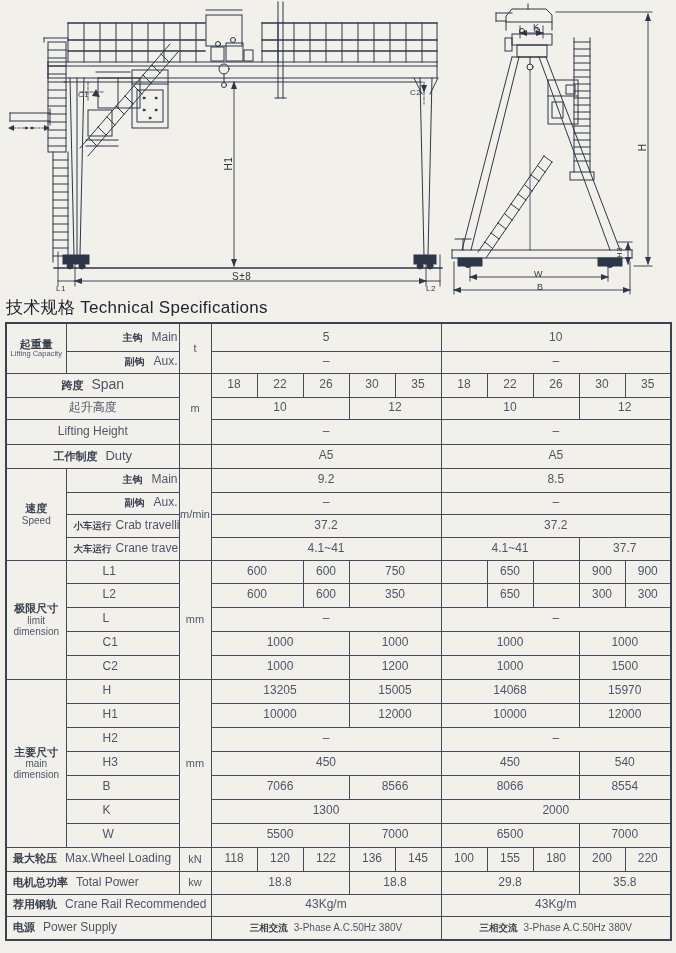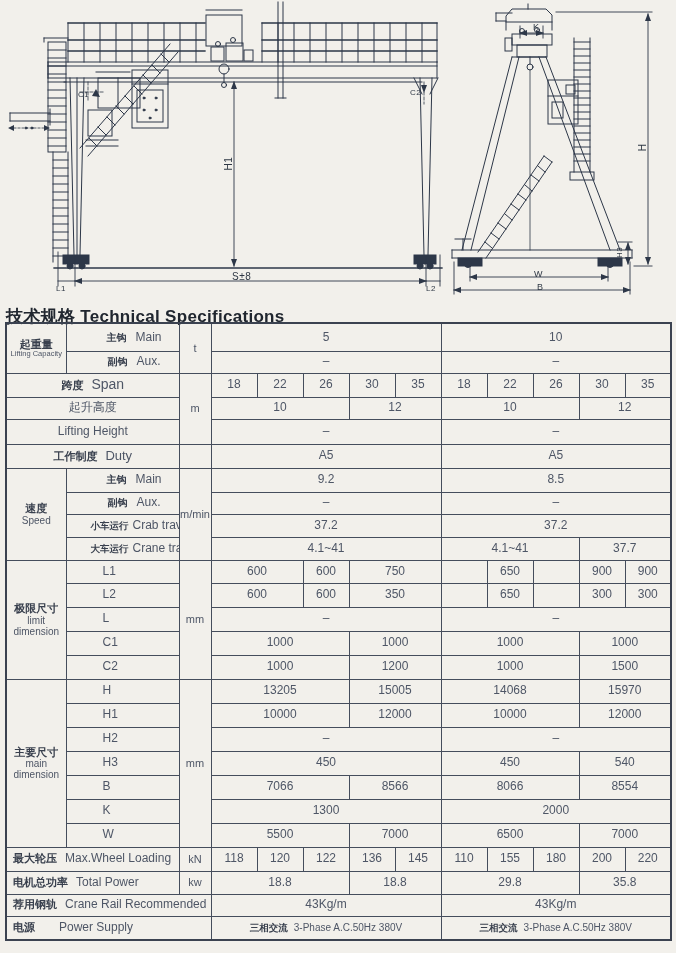--- a/index.html
+++ b/index.html
@@ -6,42 +6,42 @@
   .page{position:relative;width:676px;height:953px;background:#f2f0eb;overflow:hidden;
         font-family:"Liberation Sans",sans-serif;color:#3f4754;}
   
   .drawing{position:absolute;left:0;top:0;width:676px;height:296px;}
   .drawing svg{position:absolute;left:0;top:0;}
   .dim{position:absolute;font-size:9px;color:#2f3845;letter-spacing:.5px;white-space:nowrap;}
   .dim.big{font-size:10px;}
   .dim.sm{font-size:8px;}
   .rot{transform:rotate(-90deg);transform-origin:center;}
   
-  .title{position:absolute;left:6px;top:305px;font-size:17px;font-weight:bold;color:#20262f;
+  .title{position:absolute;left:6px;top:296px;font-size:17px;font-weight:normal;color:#20262f;
          letter-spacing:.3px;}
   
   .specs{position:absolute;left:5px;top:322px;}
   table{border-collapse:collapse;table-layout:fixed;width:665px;}
   td{border:1px solid #454d5c;font-size:12px;color:#4e5666;text-align:center;
      padding:0 1px;vertical-align:middle;overflow:hidden;white-space:nowrap;line-height:1.1;}
   table{border:2px solid #3b4250;}
   td.group{white-space:pre-line;text-align:center;}
   td.group .zh{display:block;font-size:11px;font-weight:bold;color:#39404e;}
   td.group .en{display:block;font-size:10px;white-space:pre-line;}
   td.group.cap .en{font-size:7.5px;}
-  td.sub{text-align:center;padding-left:24px;}
+  td.sub{text-align:right;padding-left:7px;}
   td.sub .zh{font-size:10px;font-weight:bold;color:#39404e;margin-right:9px;}
   td.sub .en{font-size:12px;}
   td.sub.tight .zh{margin-right:4px;font-size:9.5px;}
   td.code{text-align:left;padding-left:36px;}
   td.label .zh{font-size:11px;font-weight:bold;color:#39404e;margin-right:8px;}
   td.label .en{font-size:13px;}
   td.label.left{text-align:left;padding-left:6px;}
   td.label.left .en{font-size:12px;}
-  td.label.gap .zh{margin-right:24px;}
+  td.label.gap .zh{margin-right:8px;}
   td.unit{font-size:11px;padding:0;}
   td.mixed .zh{font-size:9.5px;font-weight:bold;color:#39404e;margin-right:6px;}
   td.mixed .en{font-size:10px;}
   td.span-label .en{font-size:14px;margin-top:10px;}
 </style>
 </head>
 <body>
 
 <div class="page">
 
@@ -374,21 +374,21 @@
             <td colspan="2">7000</td>
           </tr>
           <tr style="height: 24px;">
             <td colspan="2" class="label left"><span class="zh">最大轮压</span><span class="en">Max.Wheel Loading</span></td>
             <td class="unit">kN</td>
             <td>118</td>
             <td>120</td>
             <td>122</td>
             <td>136</td>
             <td>145</td>
-            <td>110</td>
+            <td>100</td>
             <td>155</td>
             <td>180</td>
             <td>200</td>
             <td>220</td>
           </tr>
           <tr style="height: 23px;">
             <td colspan="2" class="label left"><span class="zh">电机总功率</span><span class="en">Total Power</span></td>
             <td class="unit">kw</td>
             <td colspan="3">18.8</td>
             <td colspan="2">18.8</td>

